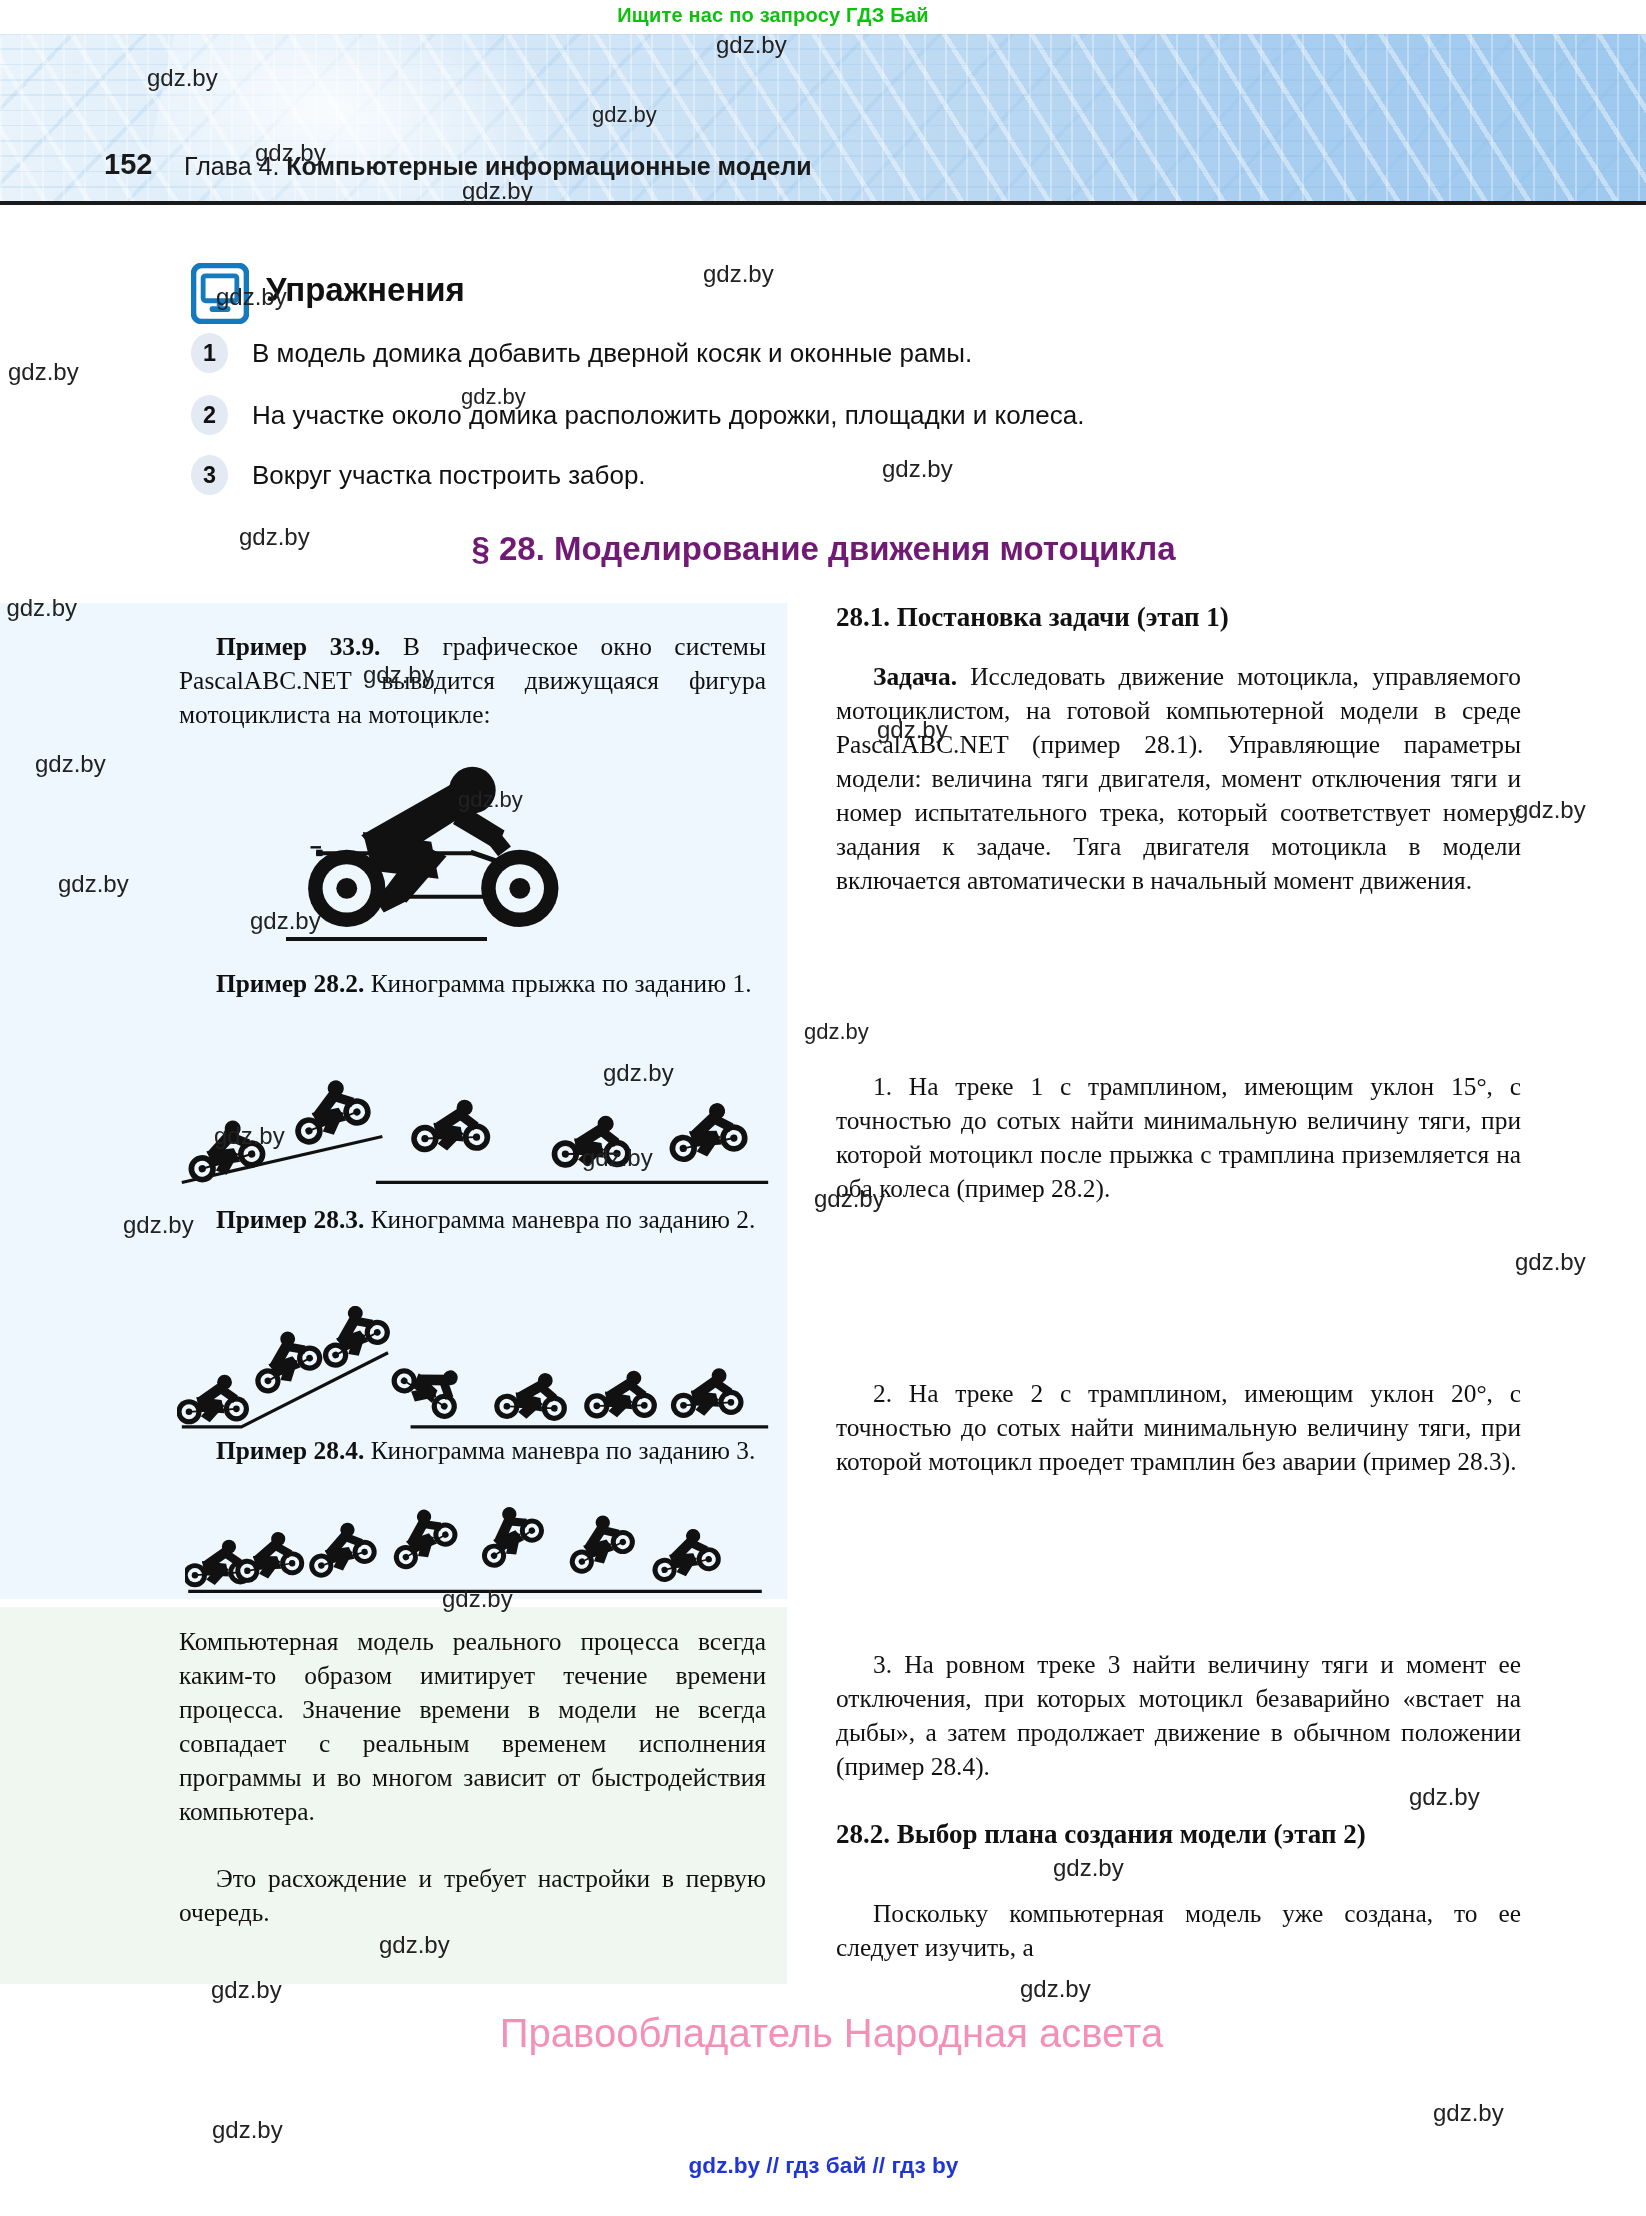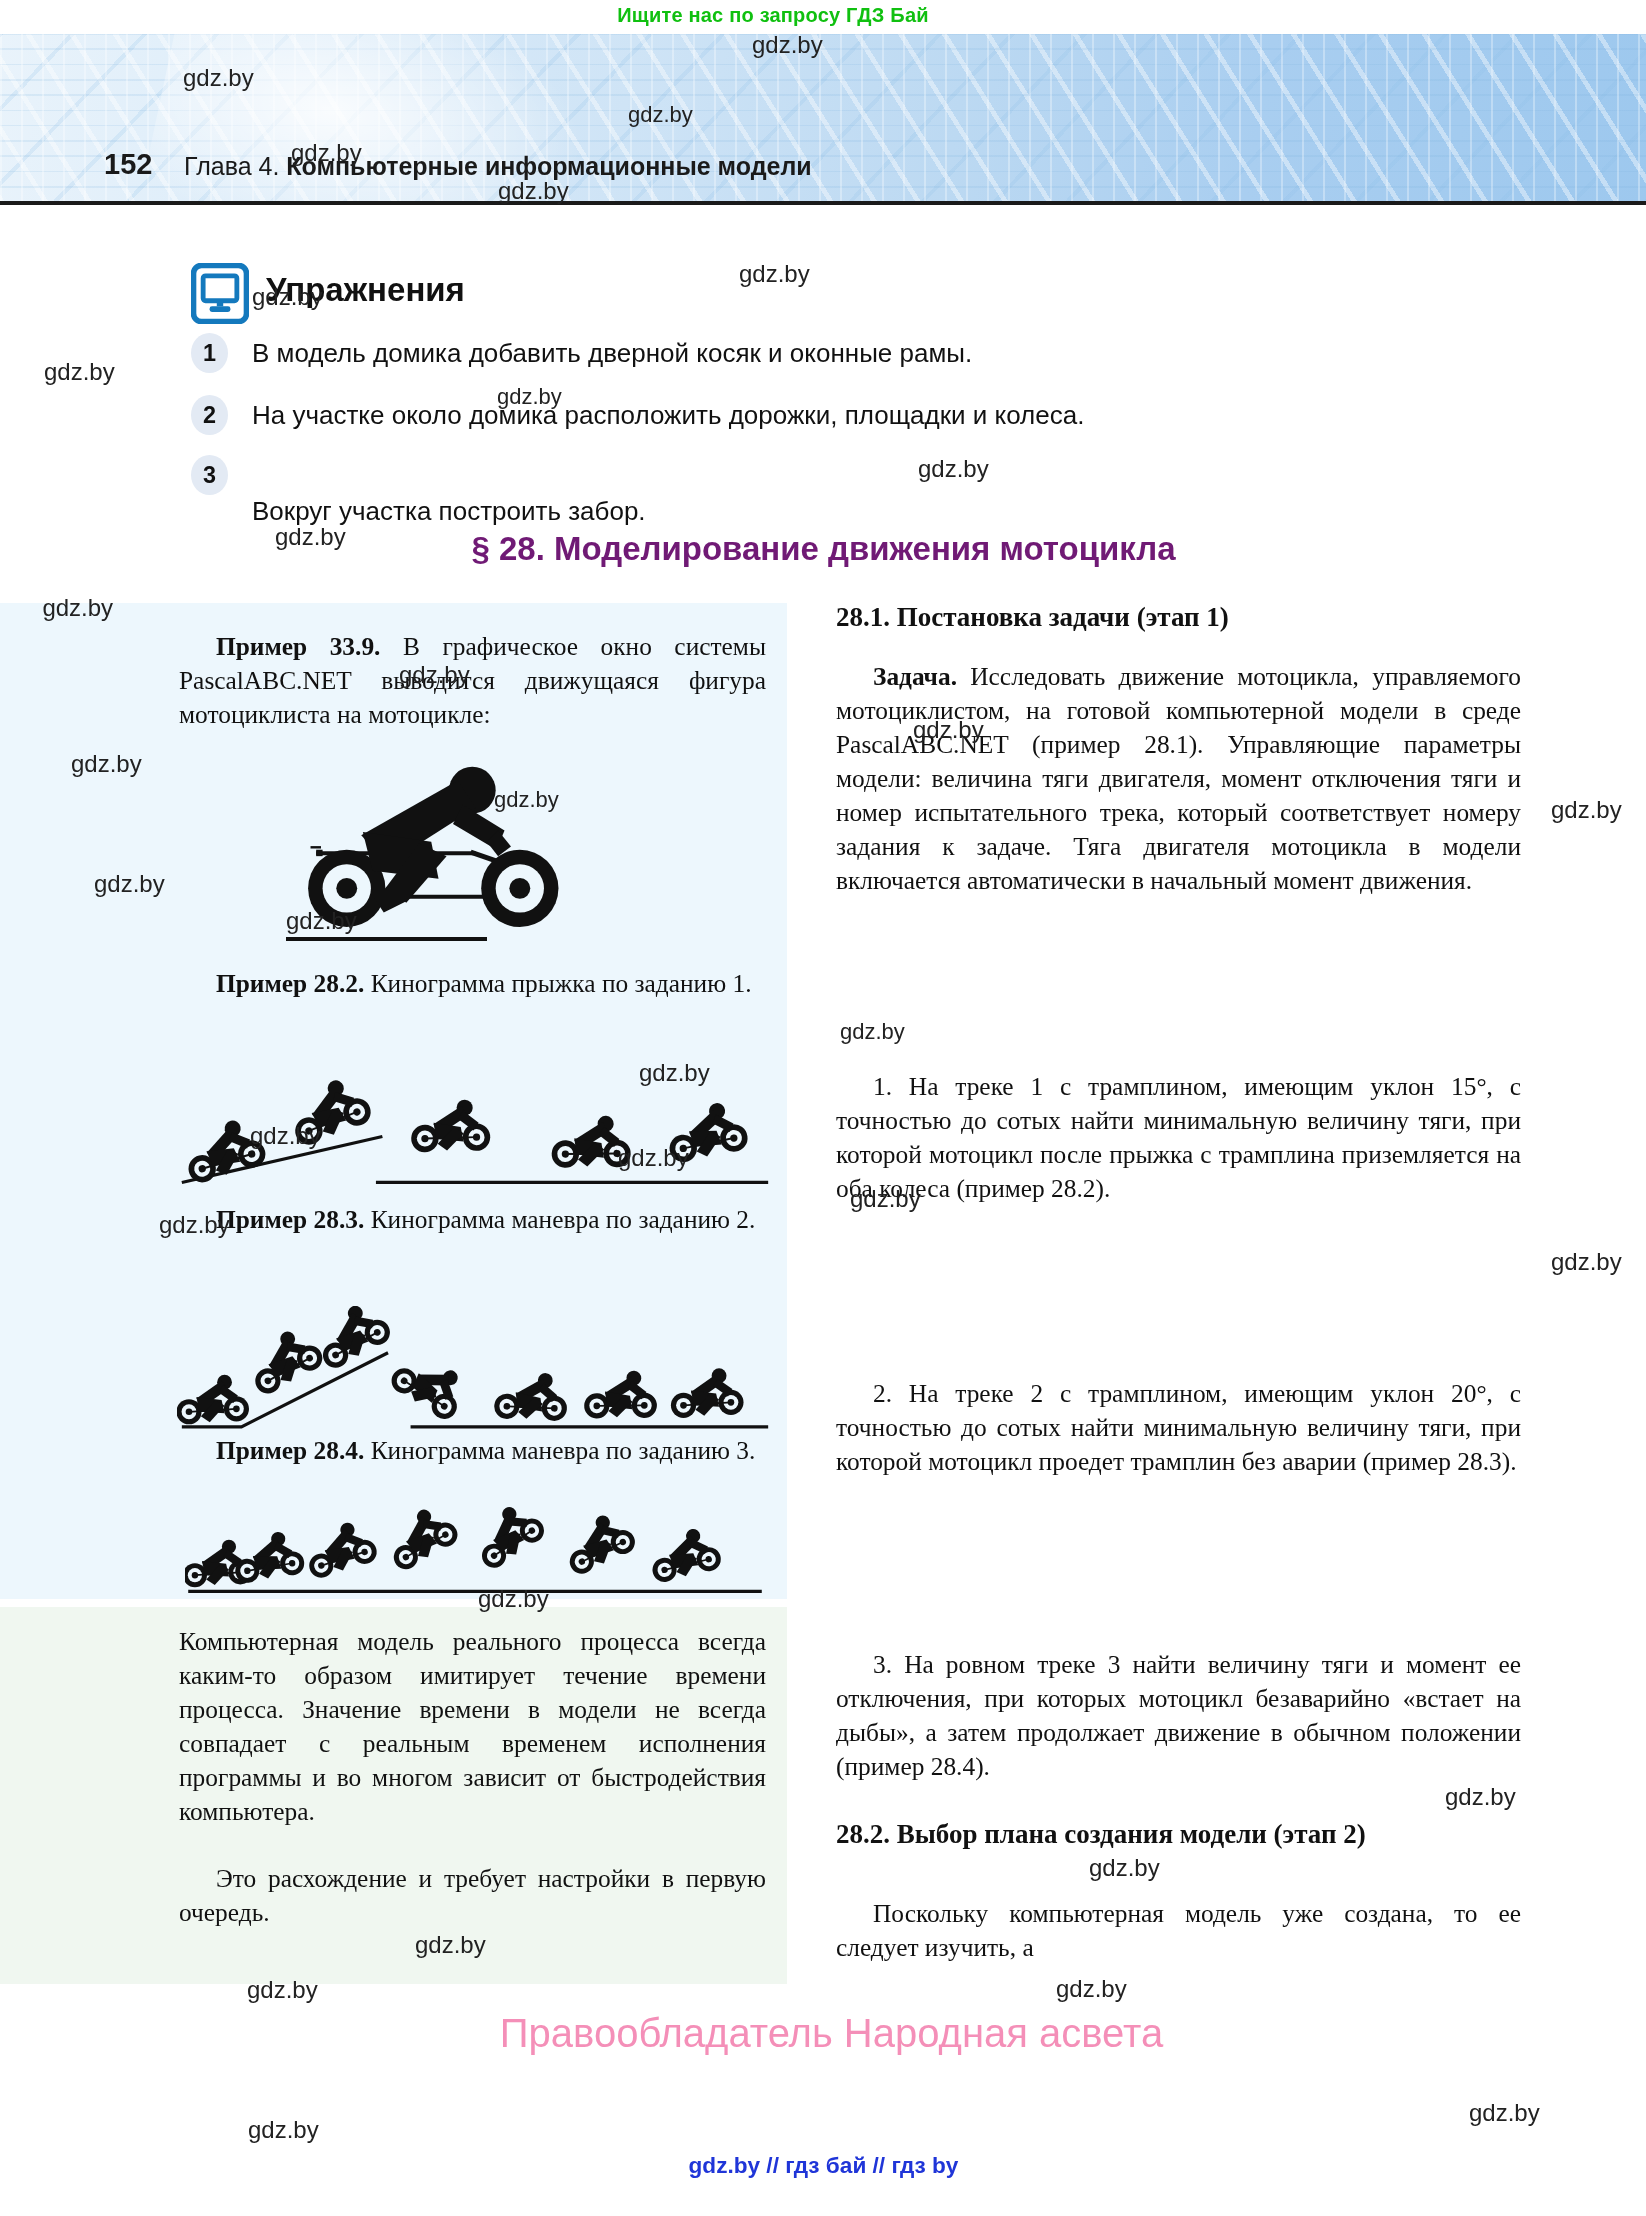--- a/index.html
+++ b/index.html
@@ -63,21 +63,21 @@
     text-align-last:left;}
   .rhead{position:absolute;left:836px;width:709px;
     font-family:"Liberation Serif", serif;font-weight:bold;font-size:27px;line-height:35px;color:#111;}
   .rcol b{font-weight:bold;}
 
   
   .fig{position:absolute;}
 
   
   .wm{position:absolute;font-family:"Liberation Sans", sans-serif;font-size:22px;color:#222;
-      white-space:nowrap;padding-left:36px;}
+      white-space:nowrap;}
   .footer-pink{position:absolute;left:0;top:2011px;width:1647px;text-align:center;
       font-family:"Liberation Sans", sans-serif;font-size:40px;color:#f48fb8;margin-left:8px;}
   .footer-blue{position:absolute;left:0;top:2153px;width:1647px;text-align:center;
       font-family:"Liberation Sans", sans-serif;font-weight:bold;font-size:22.6px;color:#1f35d8;}
   .wm-big{font-size:24px;}
 </style>
 </head>
 <body>
 
 <div class="topbar">
@@ -102,21 +102,21 @@
 </div>
 <div class="ex-title">Упражнения</div>
 
 <div class="ex-badge" style="left:191px;top:333px;">1</div>
 <div class="ex-item" style="left:252px;top:338px;">В модель домика добавить дверной косяк и оконные рамы.</div>
 
 <div class="ex-badge" style="left:191px;top:395px;">2</div>
 <div class="ex-item" style="left:252px;top:400px;">На участке около домика расположить дорожки, площадки и колеса.</div>
 
 <div class="ex-badge" style="left:191px;top:455px;">3</div>
-<div class="ex-item" style="left:252px;top:460px;margin-top:36px;">Вокруг участка построить забор.</div>
+<div class="ex-item" style="left:252px;top:460px;">Вокруг участка построить забор.</div>
 
 <div class="sec-title">§ 28. Моделирование движения мотоцикла</div>
 
 <div class="panel-blue"></div>
 <div class="panel-green"></div>
 
 <div class="lcol" style="top:629px;">
   <span class="ind"></span><b>Пример 33.9.</b><span> В графическое окно системы PascalABC.NET выводится движущаяся фигура мотоциклиста на мотоцикле:</span>
 </div>
 

